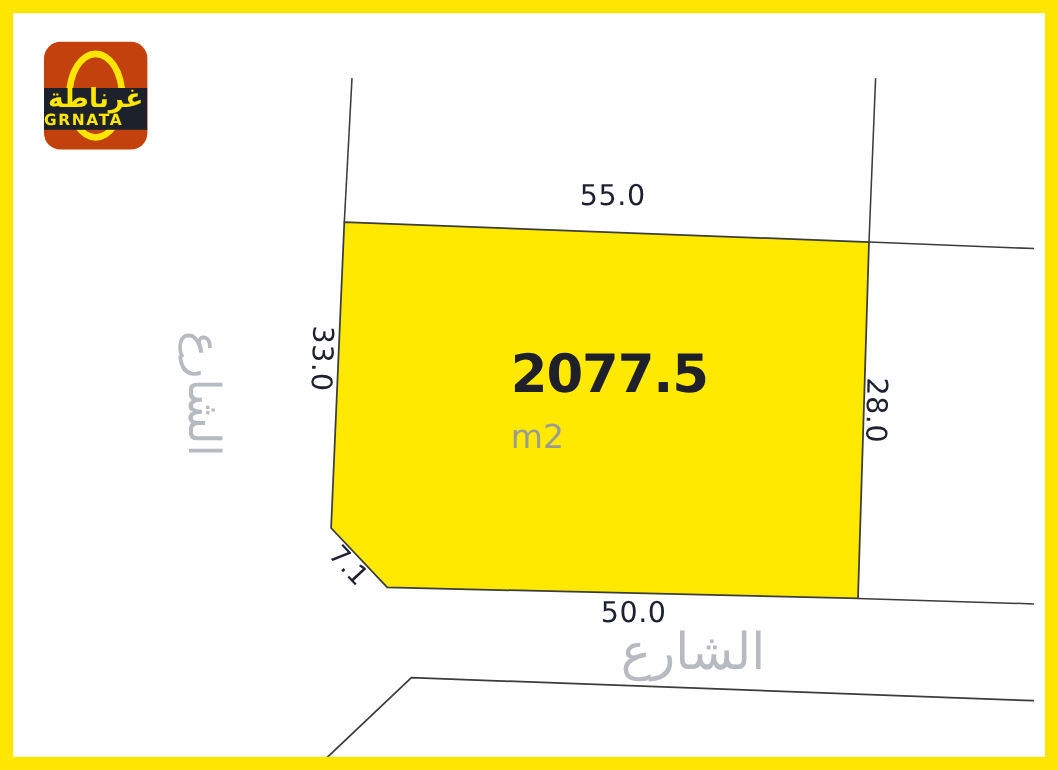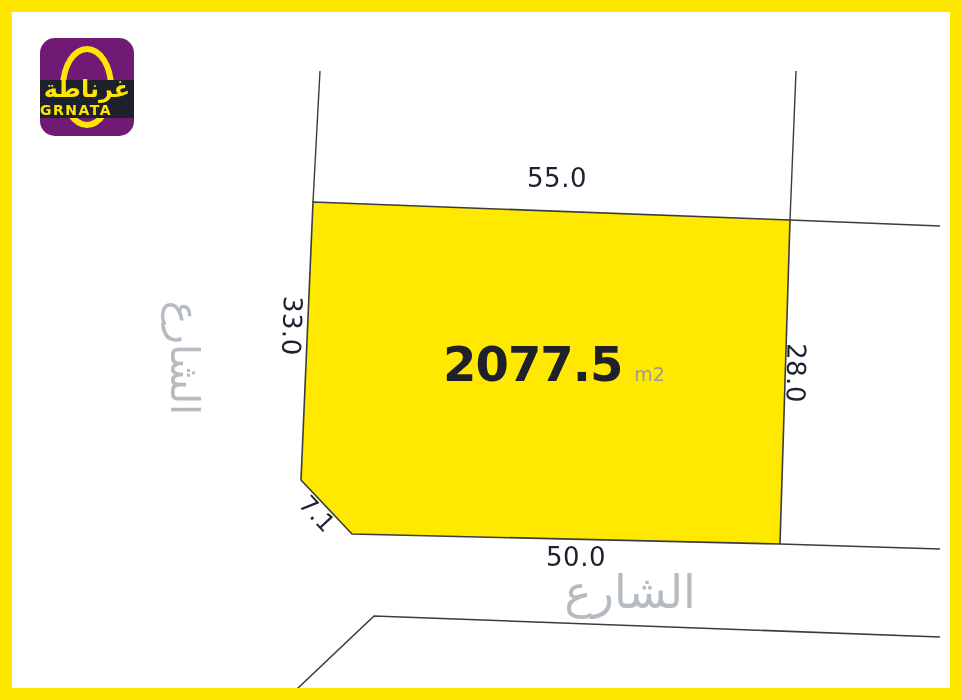--- a/index.html
+++ b/index.html
@@ -52,45 +52,46 @@
 
   .area-group {
     position: absolute;
     left: 554px; top: 364px;
     transform: translate(-50%, -50%);
     display: flex;
     align-items: baseline;
     gap: 12px;
     z-index: 2;
     white-space: nowrap;
+    flex-direction: column;
   }
   .area-value {
     font-size: 48px;
     font-weight: bold;
     color: #20202A;
     letter-spacing: -1px;
   }
   .area-unit {
-    font-size: 19px;
+    font-size: 30px;
     color: #9B9B90;
   }
 
   .street {
     color: #B6BBC2;
     z-index: 2;
   }
   .street-bottom { left: 630px; top: 592px; font-size: 46px; }
   .street-left   { left: 185px; top: 358px; font-size: 40px; transform: translate(-50%,-50%) rotate(90deg); }
 
   
   .logo {
     position: absolute;
     left: 40px; top: 38px;
     width: 94px; height: 98px;
-    background: #701a75;
+    background: #c2410c;
     border-radius: 15px;
     z-index: 5;
     overflow: hidden;
   }
   .logo-oval {
     position: absolute;
     left: 20px; top: 8px;
     width: 54px; height: 82px;
     border: 6px solid #FFE600;
     border-radius: 50%;

